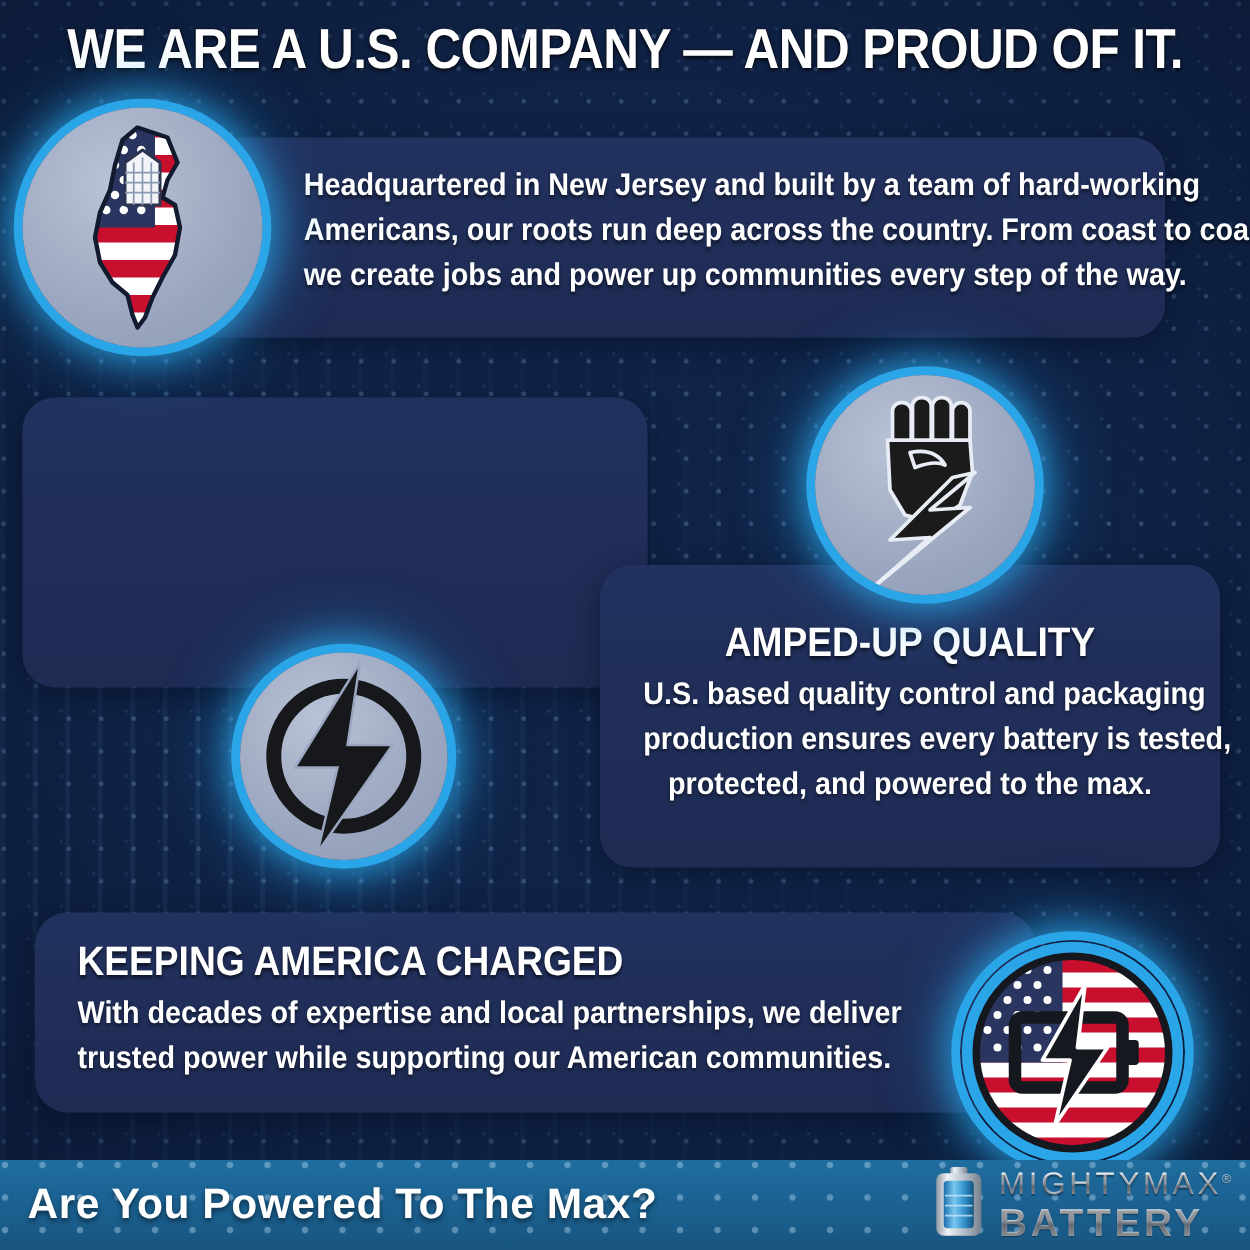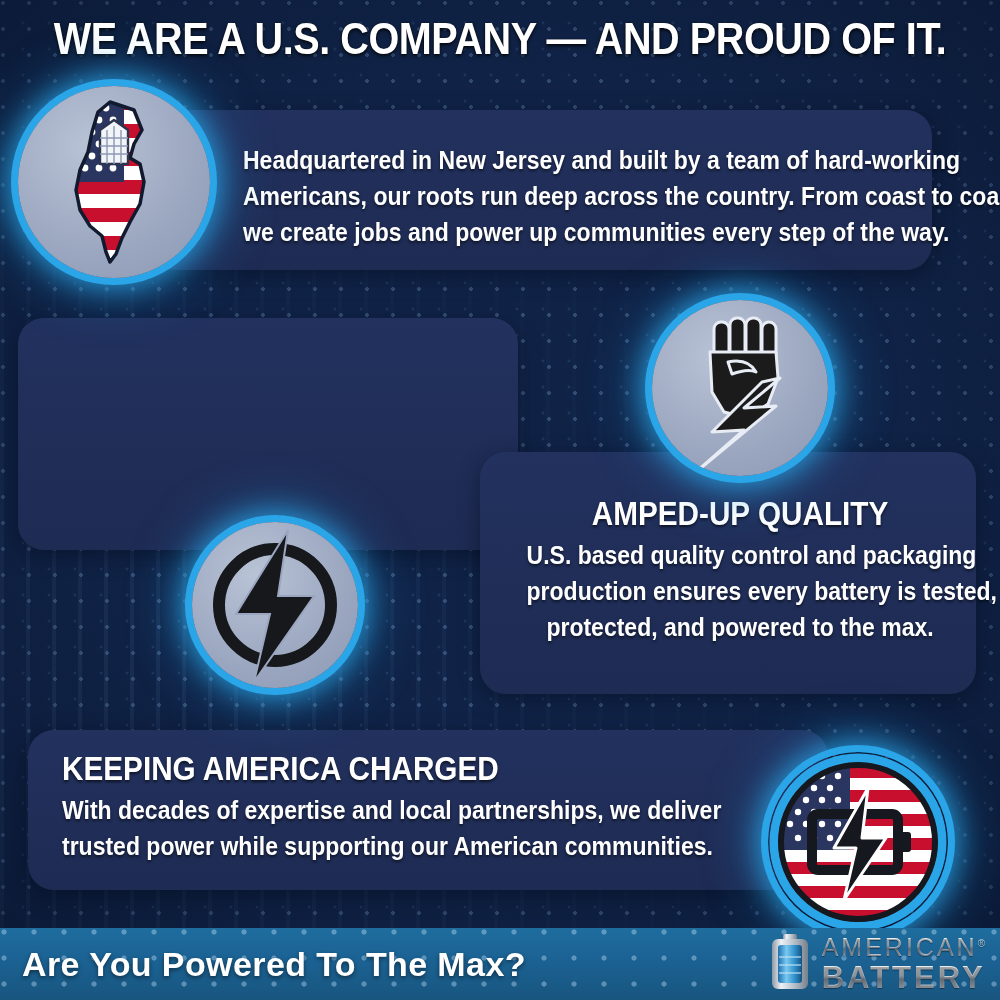--- a/index.html
+++ b/index.html
@@ -100,23 +100,23 @@
     line-height: 1.44;
     transform: scaleX(0.92);
     text-shadow: 0 2px 3px rgba(0,0,0,.55);
   }
   .card-body.left  { transform-origin: left center; }
   .card-body.center{ transform-origin: center center; }
   .card-body p { white-space: nowrap; }
 
   
   .textblock { position: absolute; z-index: 5; }
-  #txt-hq      { left: 215px; top: 130px; width: 700px; text-align: center; margin-top: 12px; }
+  #txt-hq      { left: 215px; top: 130px; width: 700px; text-align: center; }
   #txt-growth  { left: 38px;  top: 334px; width: 460px; text-align: center; }
-  #txt-quality { left: 508px; top: 495px; width: 464px; text-align: center; }
+  #txt-quality { left: 496px; top: 495px; width: 464px; text-align: center; }
   #txt-charged { left: 62px;  top: 750px; width: 640px; text-align: left; }
 
   
   .icon-circle {
     position: absolute;
     border-radius: 50%;
     background: radial-gradient(circle at 38% 32%, #b9c3d6 0%, #9aa6bf 62%, #8c99b4 100%);
     box-shadow:
       0 0 0 7px #2aa6e8,
       0 0 26px 10px rgba(42,166,232,.75),
@@ -390,19 +390,19 @@
           <rect x="4" y="6" width="36" height="50" rx="6" fill="url(#casing)"></rect>
           <rect x="10" y="12" width="24" height="38" rx="3" fill="url(#cell)"></rect>
           <g stroke="#bfe2f6" stroke-width="1.4" opacity=".85">
             <line x1="11" y1="24" x2="33" y2="24"></line>
             <line x1="11" y1="32" x2="33" y2="32"></line>
             <line x1="11" y1="40" x2="33" y2="40"></line>
           </g>
         </svg>
       </span>
       <span class="logo-wordmark">
-        <span class="logo-line1"><span>AMERICAN</span><span class="reg">®</span></span>
+        <span class="logo-line1"><span>MIGHTYMAX</span><span class="reg">®</span></span>
         <span class="logo-line2">BATTERY</span>
       </span>
     </div>
   </div>
 
 </div>
 
 </body></html>

